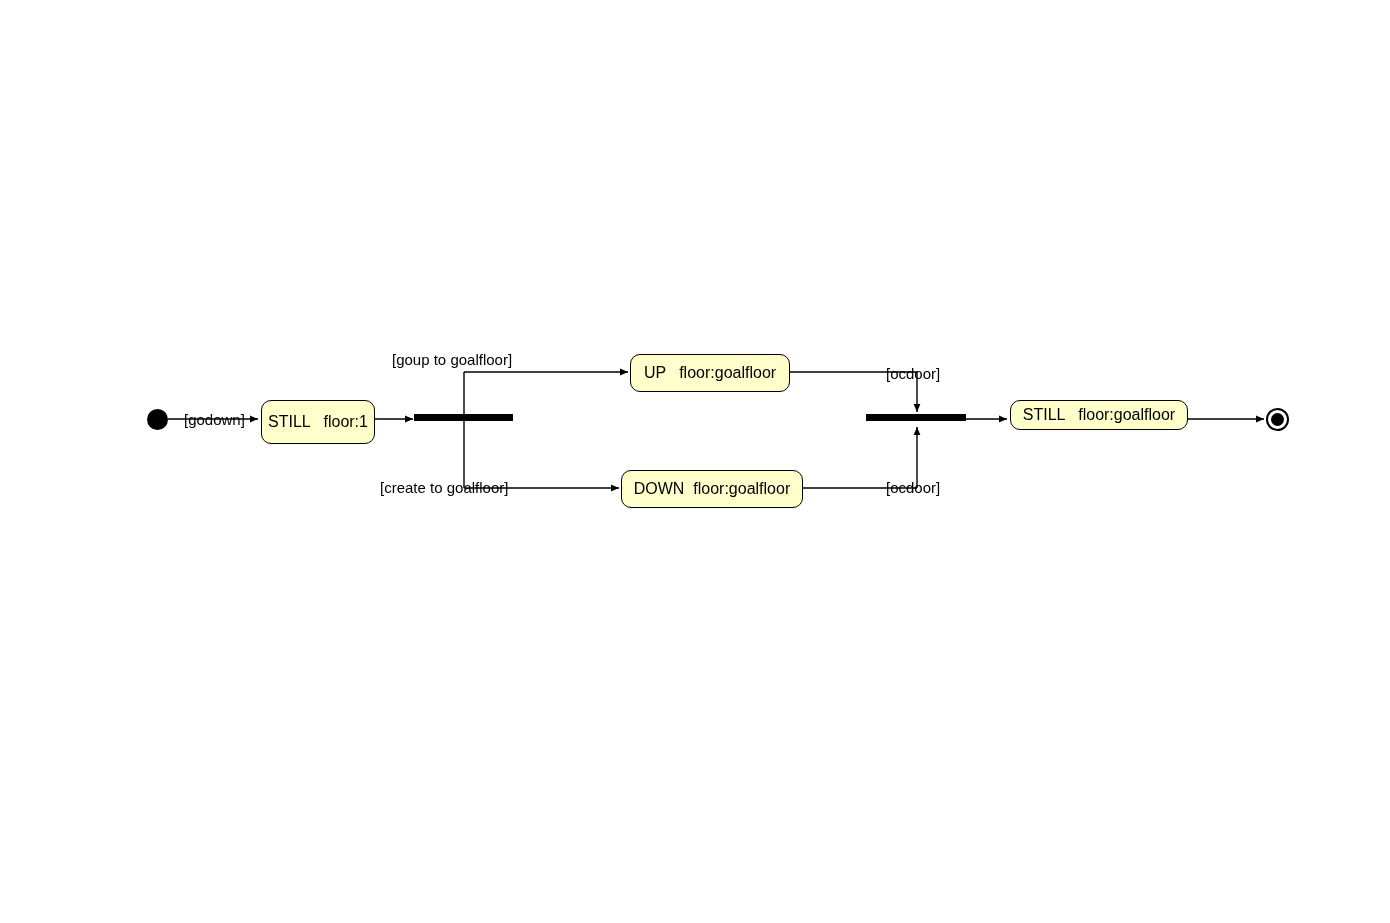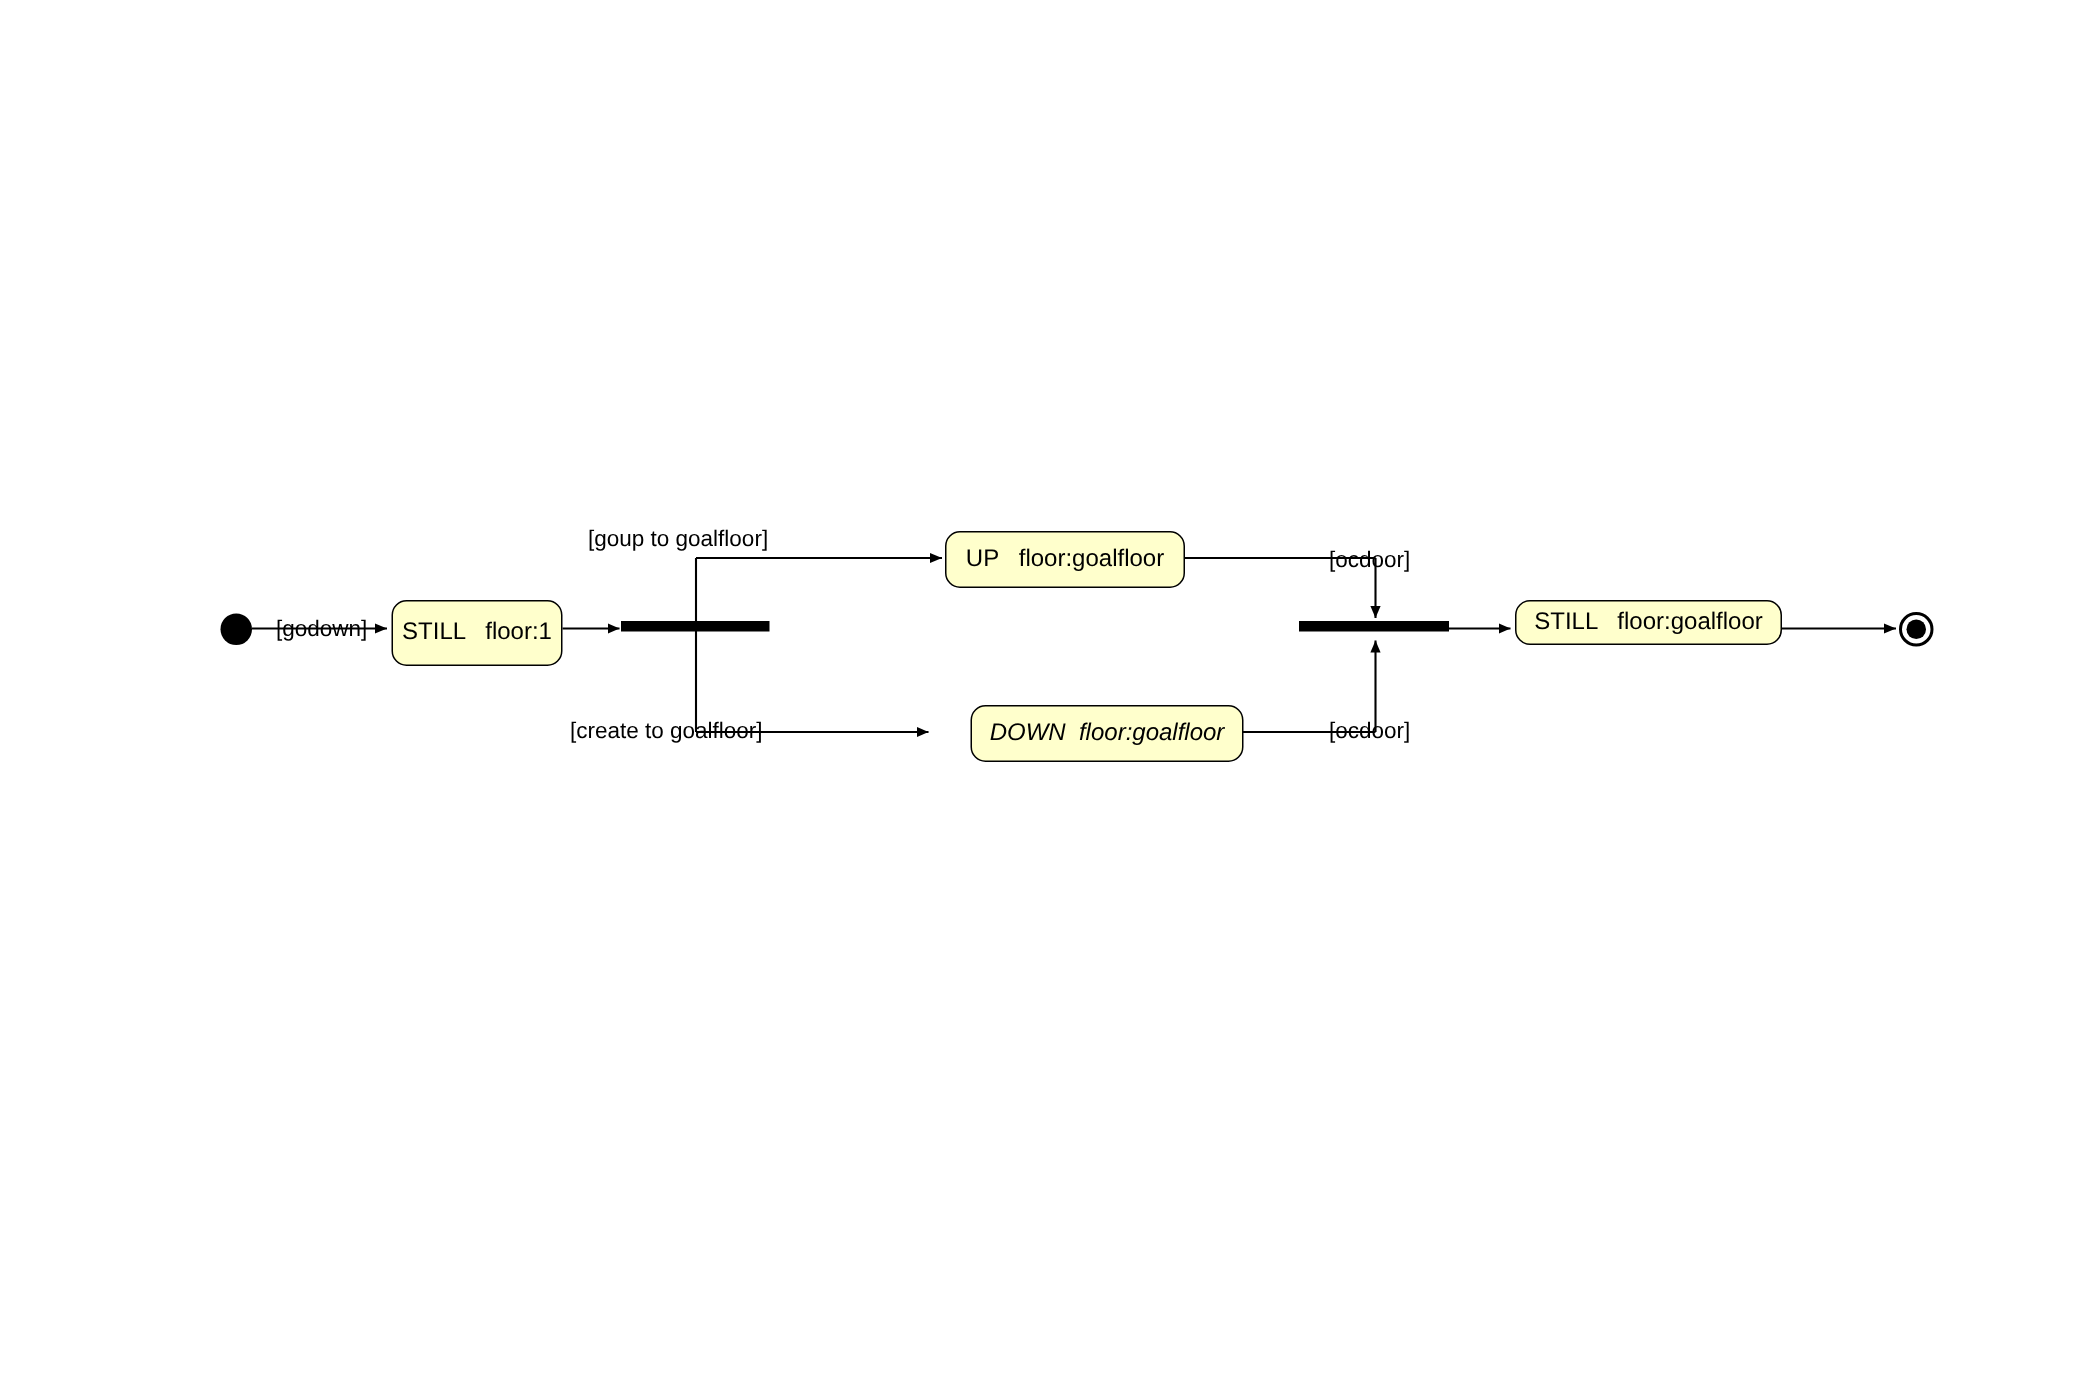--- a/index.html
+++ b/index.html
@@ -114,21 +114,21 @@
 <div class="bar" style="left:866px; top:414px; width:100px; height:7px;"></div>
 
 <div class="state-box" style="left:261px; top:400px; width:114px; height:44px;">
   <span>STILL   floor:1</span>
 </div>
 
 <div class="state-box" style="left:630px; top:354px; width:160px; height:38px;">
   <span>UP   floor:goalfloor</span>
 </div>
 
-<div class="state-box" style="left:647px; top:470px; width:182px; height:38px;font-style:italic;">
+<div class="state-box" style="left:621px; top:470px; width:182px; height:38px;">
   <span>DOWN  floor:goalfloor</span>
 </div>
 
 <div class="state-box" style="left:1010px; top:400px; width:178px; height:30px;">
   <span>STILL   floor:goalfloor</span>
 </div>
 
 <div class="guard-label" style="left:184px; top:412px;">[godown]</div>
 
 <div class="guard-label" style="left:392px; top:352px;">[goup to goalfloor]</div>

